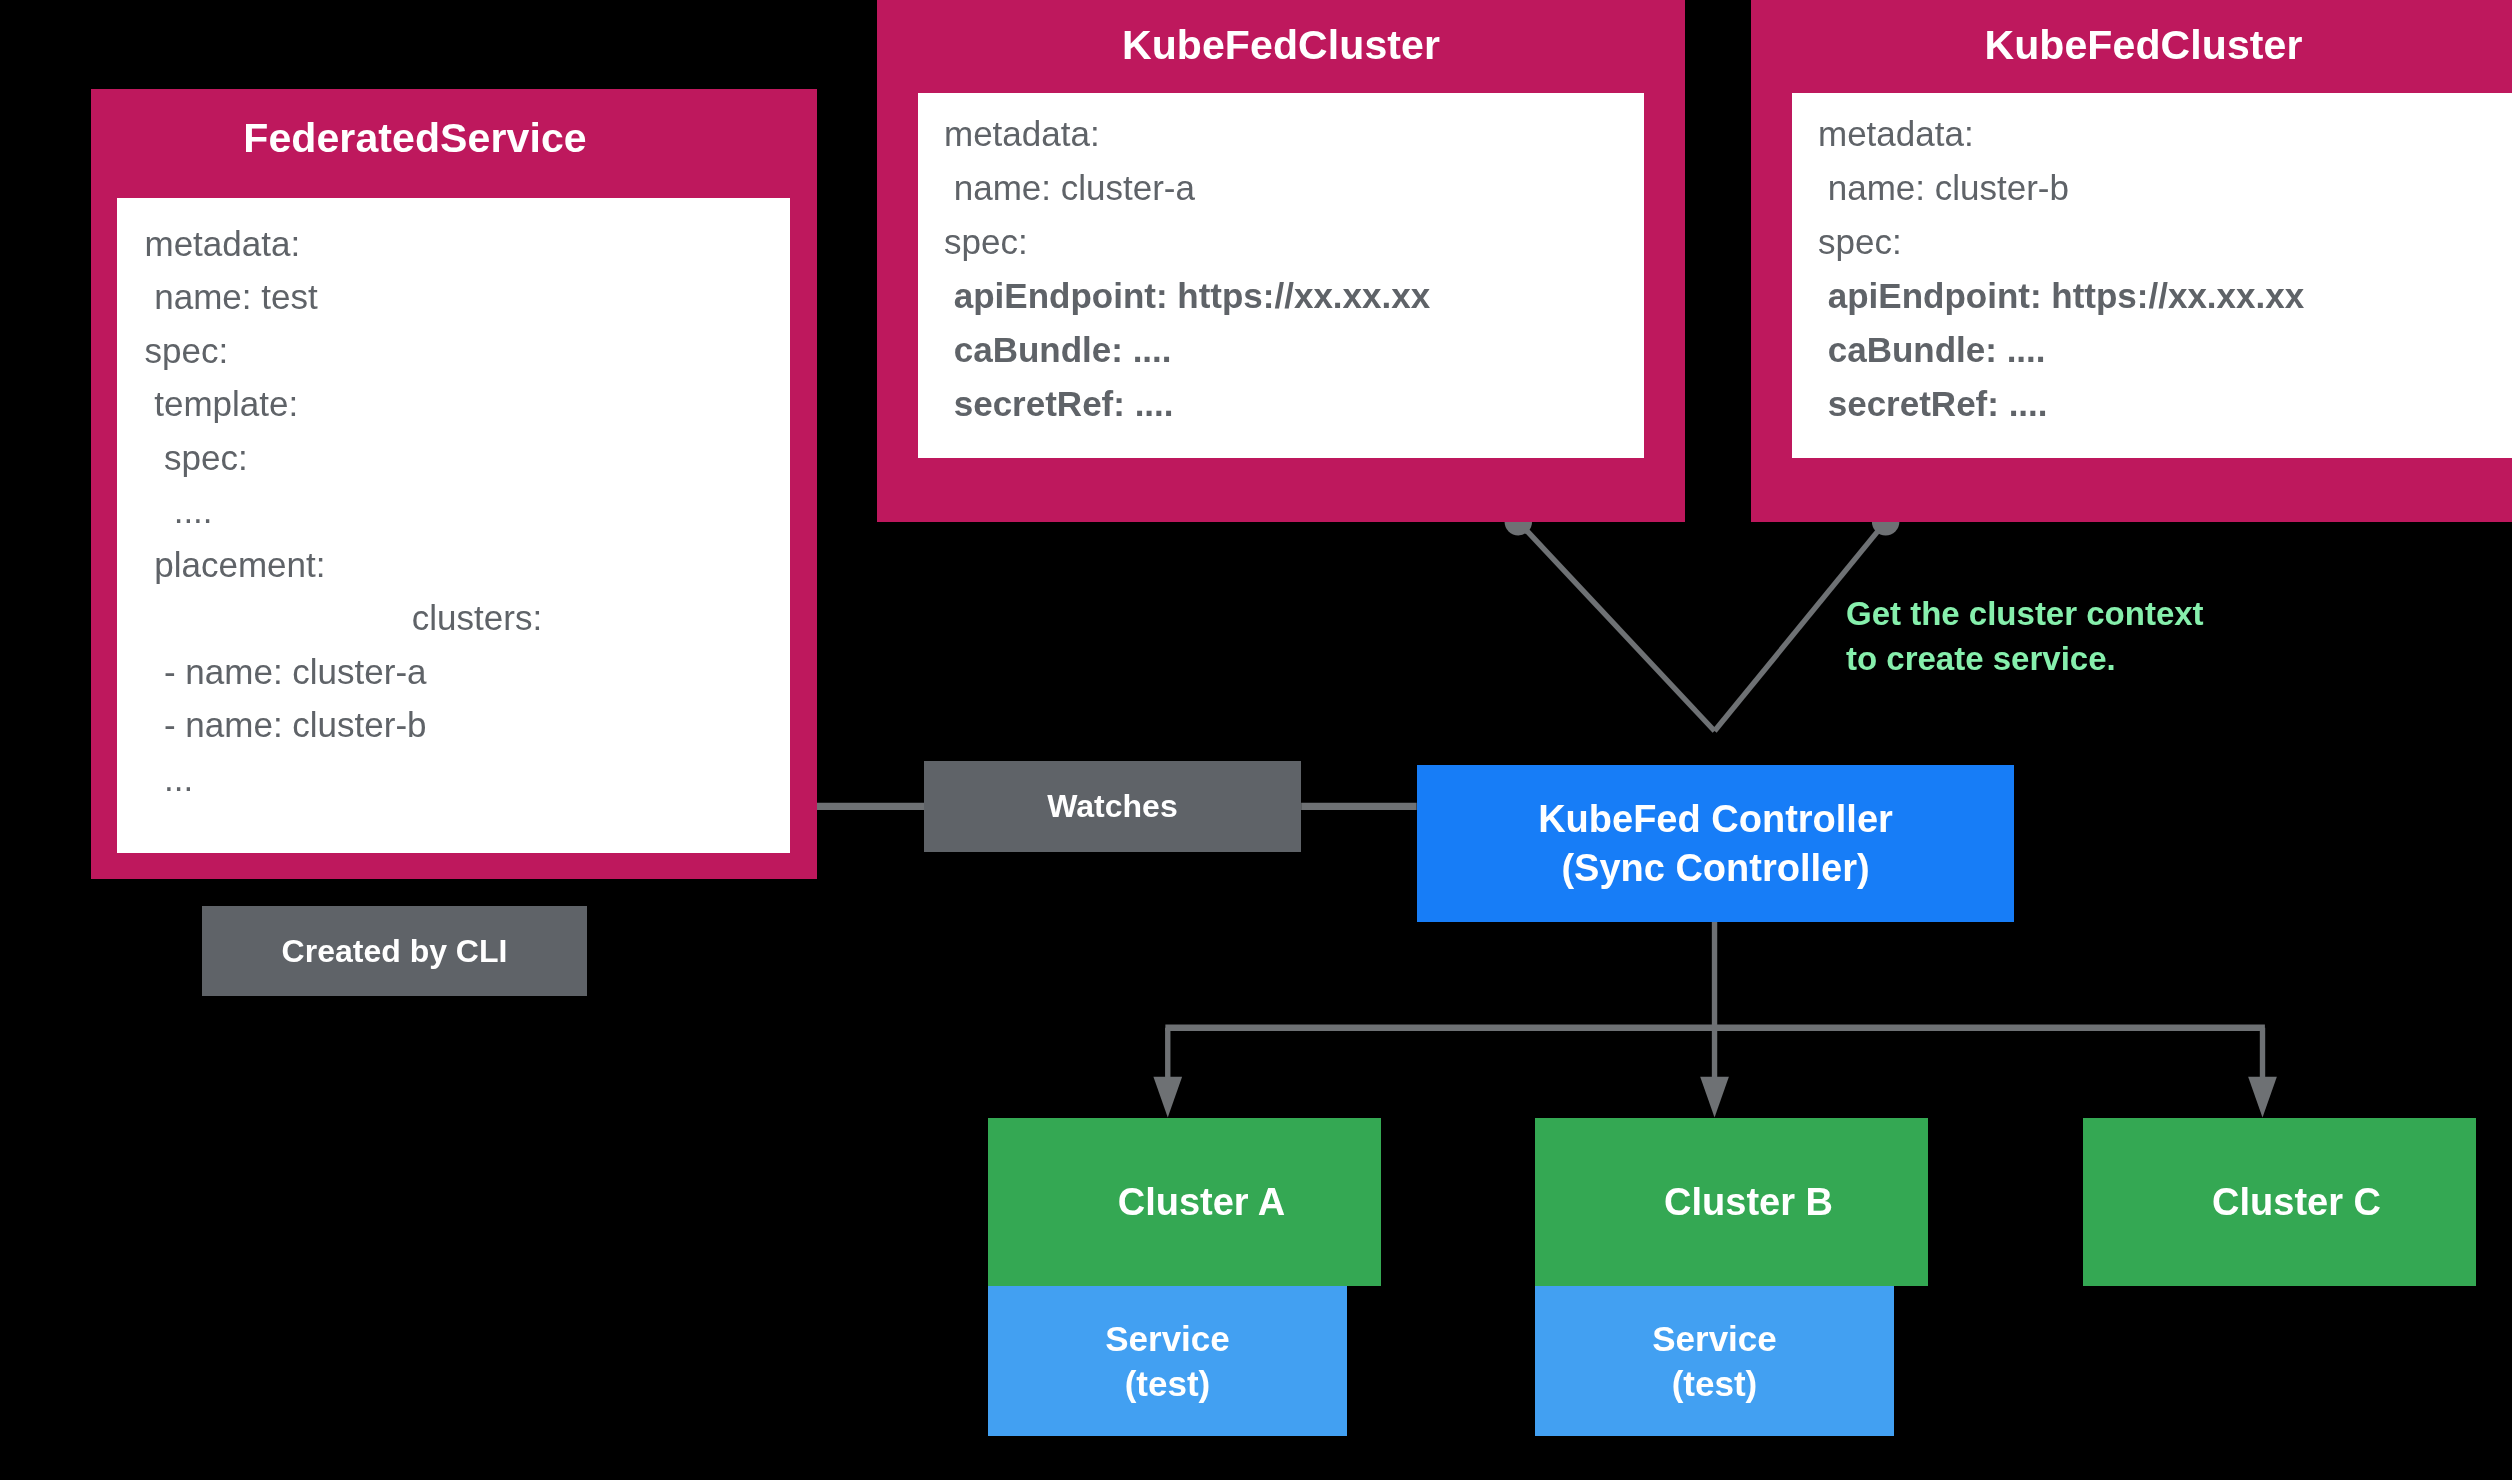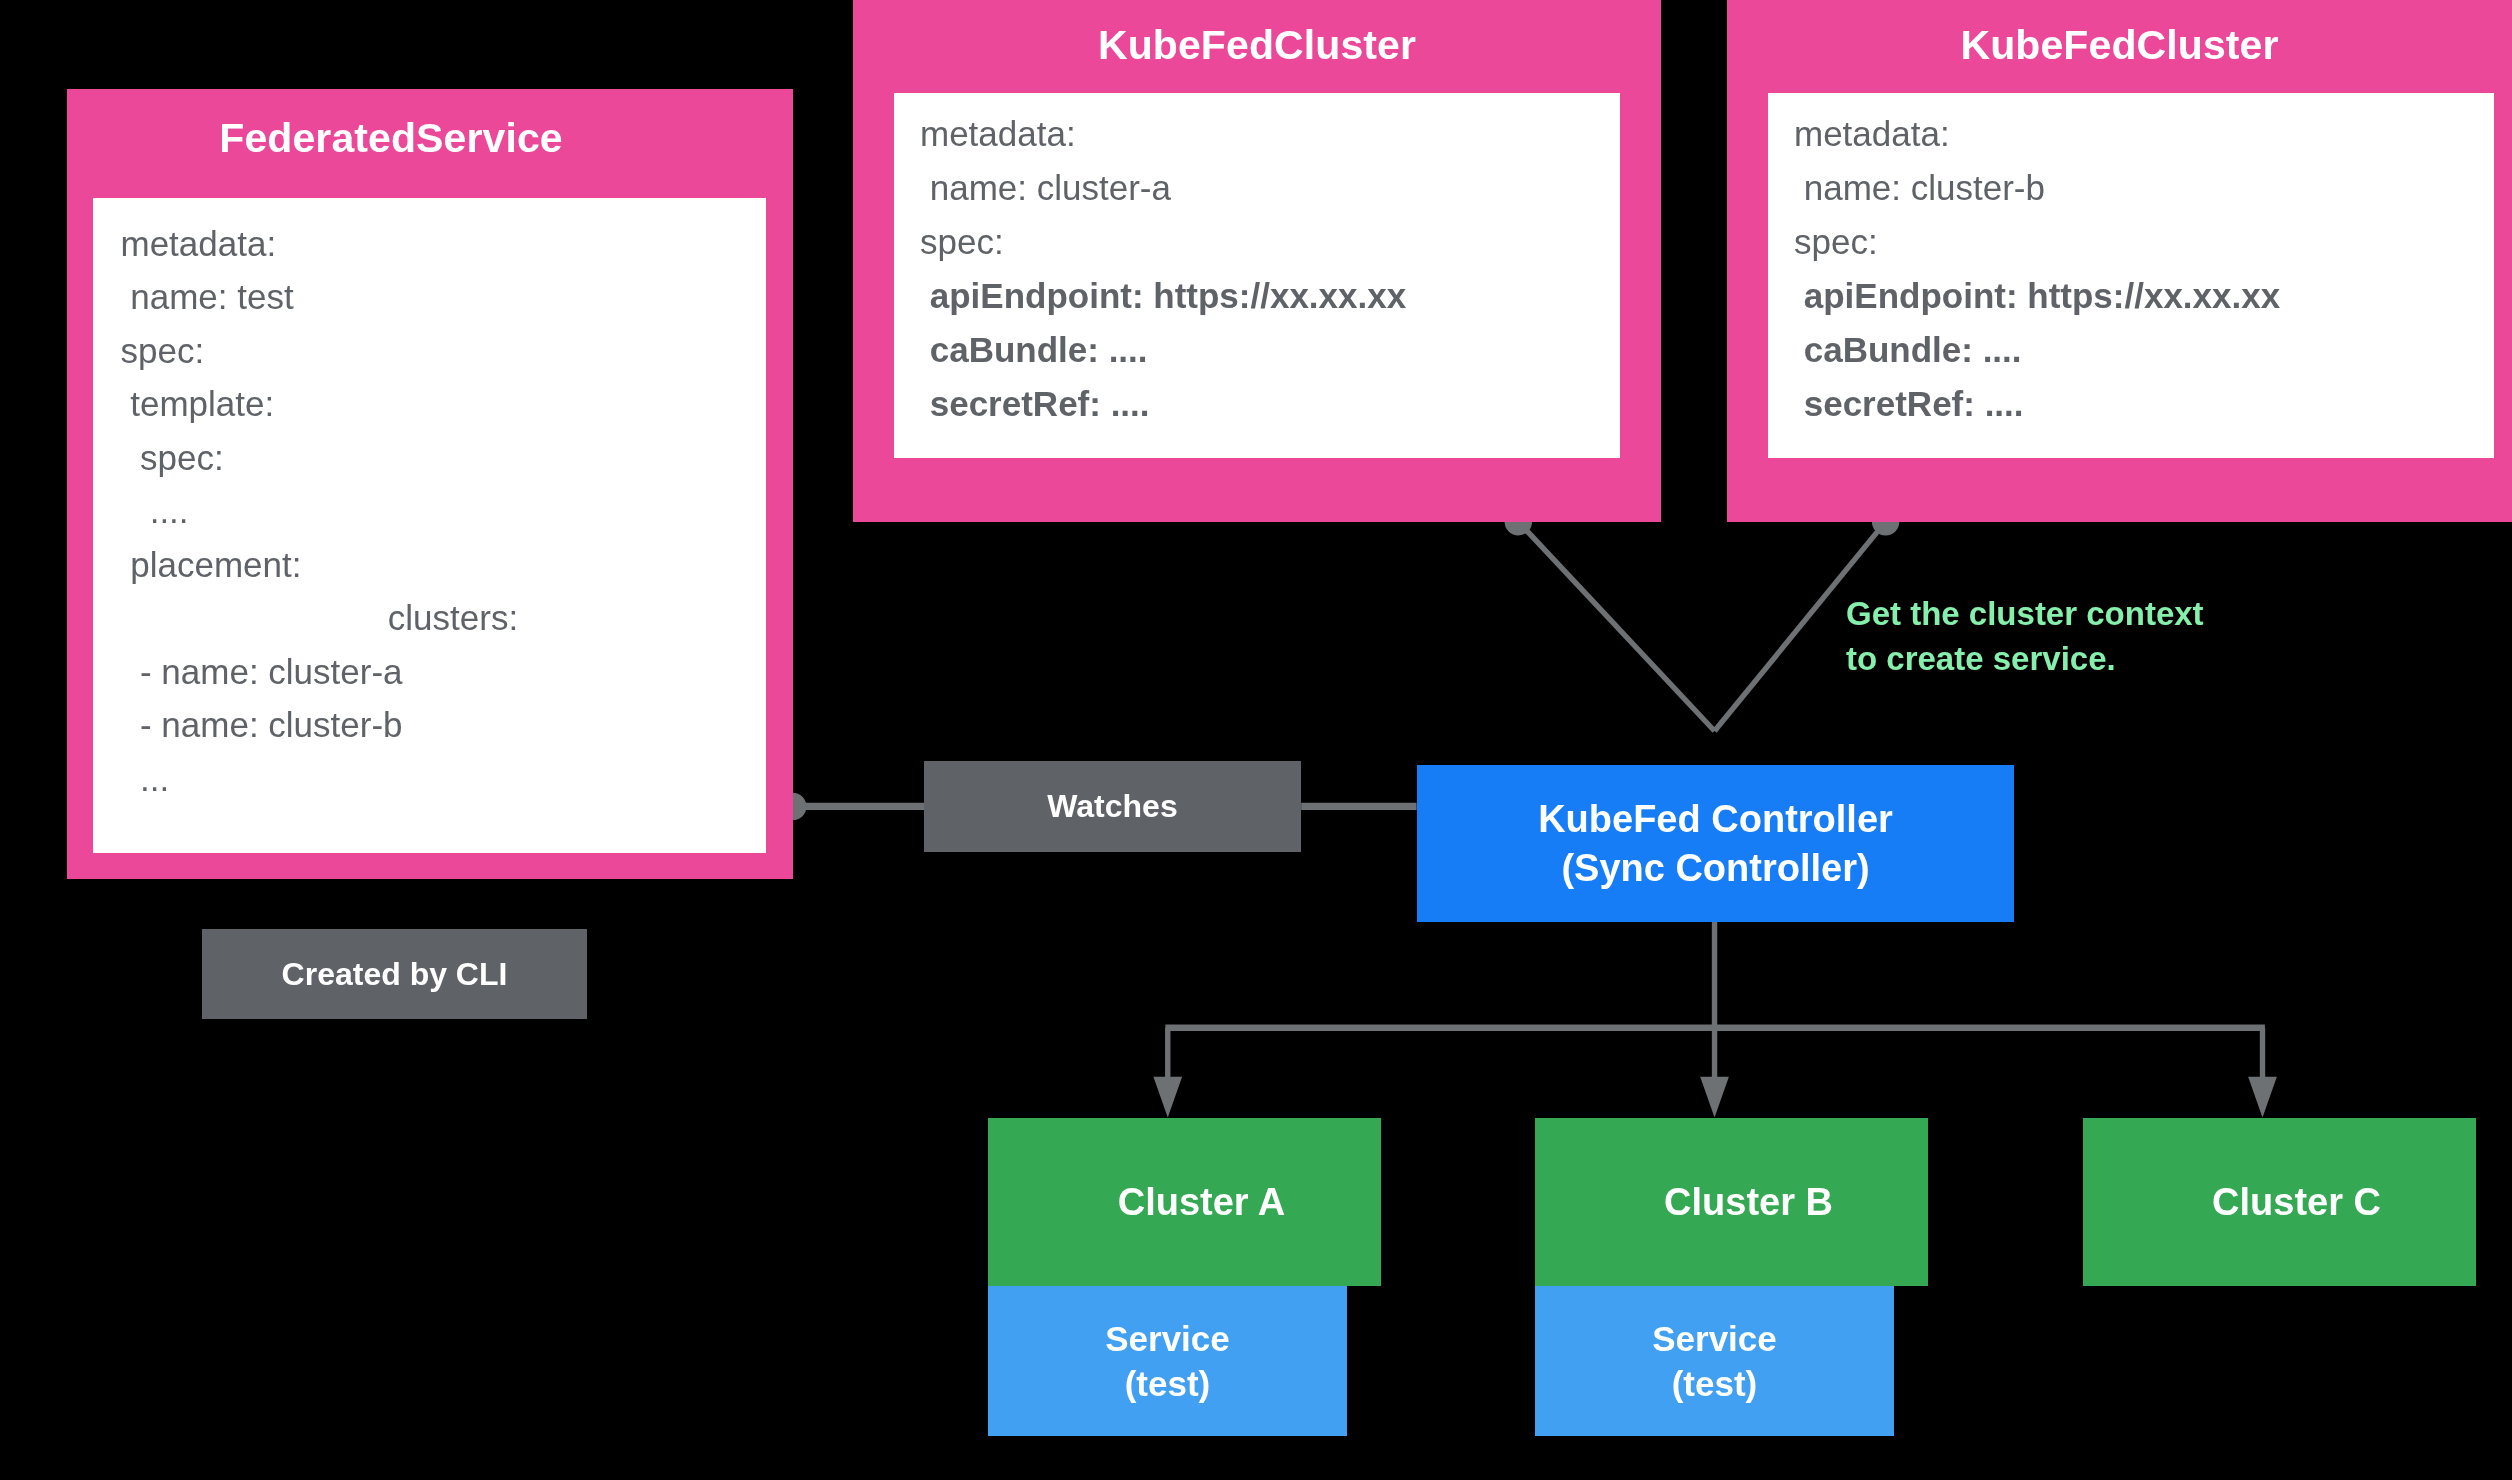--- a/index.html
+++ b/index.html
@@ -2,21 +2,21 @@
 <html style="font-size:9.6px"><head>
 <meta charset="utf-8">
 <style>
   html,body{margin:0;padding:0;background:#000;}
   body{width:2512px;height:1480px;position:relative;overflow:hidden;
        font-family:"Liberation Sans",sans-serif;}
   .stage{position:absolute;left:0;top:0;width:2512px;height:1480px;}
   .abs{position:absolute;box-sizing:border-box;}
 
   
-  .card{background:#ec4899;}
+  .card{background:#be185d;margin-left:24px;}
   .card-title{color:#fff;font-weight:bold;text-align:center;
               letter-spacing:0.1px;white-space:nowrap;}
   .card-body{background:#fff;color:#5f6368;overflow:hidden;}
   .yline{white-space:pre;line-height:1.0;}
   .yline.b{font-weight:bold;color:#5f6368;}
 
   
   .badge{background:#5f6368;color:#fff;font-weight:bold;
          display:flex;align-items:center;justify-content:center;}
 
@@ -78,21 +78,21 @@
           <div class="yline" style="margin-bottom: 18.5px;">   ....</div>
           <div class="yline" style="margin-bottom: 18.5px;"> placement:</div>
           <div class="yline" style="margin-bottom: 18.5px; text-align: center;">  clusters:</div>
           <div class="yline" style="margin-bottom: 18.5px;">  - name: cluster-a</div>
           <div class="yline" style="margin-bottom: 18.5px;">  - name: cluster-b</div>
           <div class="yline" style="margin-bottom: 18.5px;">  ...</div>
         </div>
     </div>
   </div>
 
-  <div class="abs badge" style="left:202px;top:929px;width:385px;height:90px;text-align:center;">
+  <div class="abs badge" style="left:202px;top:906px;width:385px;height:90px;text-align:center;">
     <span style="font-size:32px;">Created by CLI</span>
   </div>
 
   <div class="abs card" style="left:853px;top:0px;width:808px;height:522px;">
     <div class="abs card-title" style="left:0;top:21.5px;width:808px;font-size:41px;">KubeFedCluster</div>
     <div class="abs card-body" style="left:41px;top:93px;width:726px;height:365px;padding:23px 0 0 26px;">
       <div id="kfc0-lines" style="font-size:35px;">
           <div class="yline" style="margin-bottom: 19px;">metadata:</div>
           <div class="yline" style="margin-bottom: 19px;"> name: cluster-a</div>
           <div class="yline" style="margin-bottom: 19px;">spec:</div>

